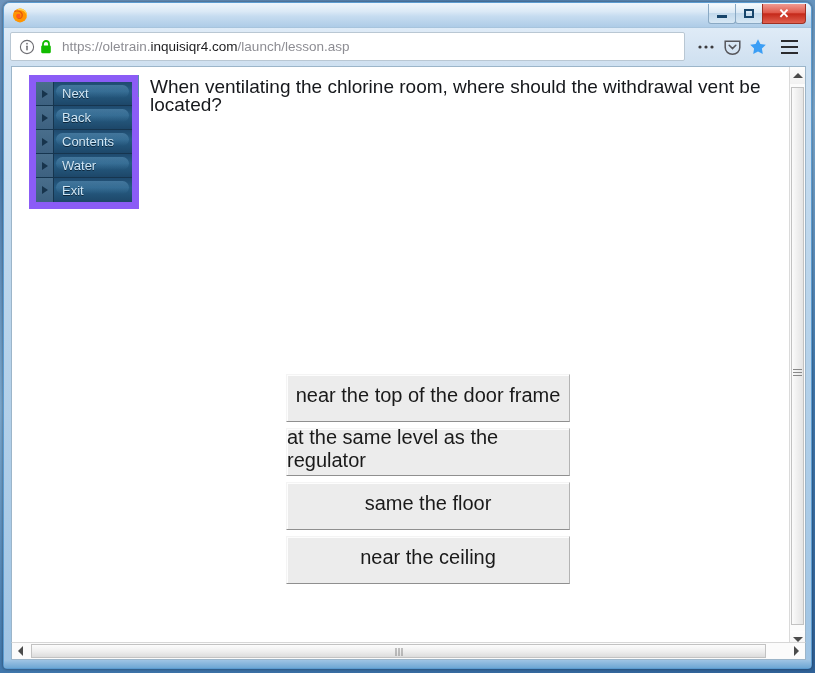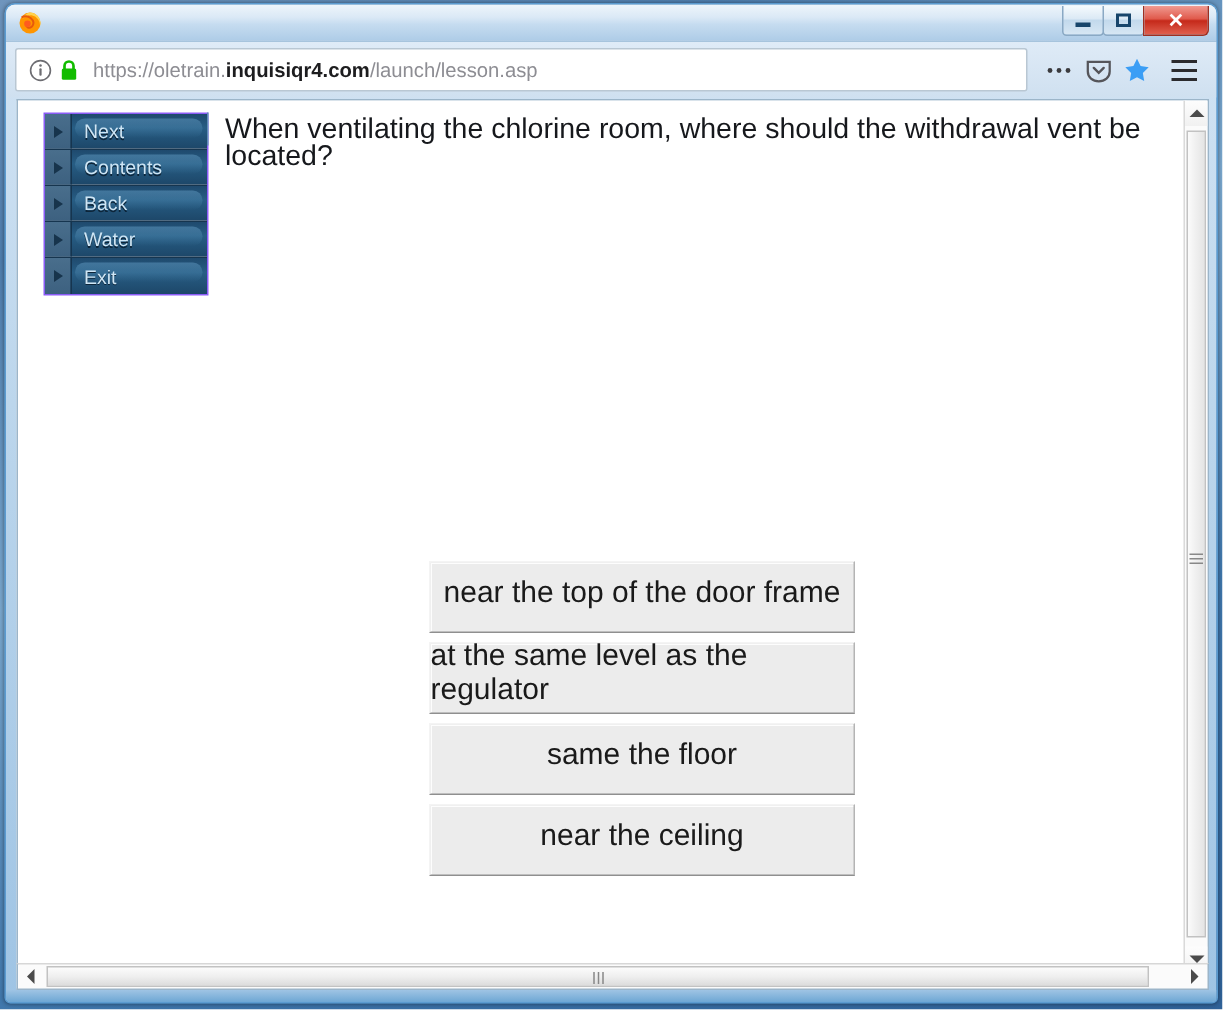--- a/index.html
+++ b/index.html
@@ -108,21 +108,21 @@
     min-width: 0;
   }
   .ident-icon { width: 16px; height: 16px; margin: 0 4px 0 2px; flex: none; }
   .lock-icon  { width: 14px; height: 16px; margin-right: 9px; flex: none; }
   #url-text {
     font-size: 13.5px;
     color: #8d8d93;
     white-space: nowrap;
     overflow: hidden;
   }
-  #url-text .host { color: #1d1d1f; font-weight: bold; }
+  #url-text .host { color: #1d1d1f; font-weight: normal; }
   .url-actions { display: flex; align-items: center; padding-left: 8px; flex: none; }
   .url-actions .tb-icon { width: 26px; height: 24px; display: flex; align-items: center; justify-content: center; }
   #hamburger {
     width: 32px; height: 30px;
     display: flex; flex-direction: column;
     align-items: center; justify-content: center;
     gap: 4px;
     margin-left: 2px;
     flex: none;
   }
@@ -148,21 +148,21 @@
     background: #fff;
     overflow: hidden;
   }
 
   
   #navmenu {
     position: absolute;
     left: 17px;
     top: 8px;
     width: 110px;
-    border: 1px solid #8b5cf6;
+    border: 7px solid #8b5cf6;
   }
   .nav-btn {
     position: relative;
     height: 24px;
     display: flex;
     align-items: stretch;
     background: linear-gradient(to bottom, #1f4a6e 0%, #275d84 40%, #1d4769 100%);
     border-bottom: 1px solid #16354f;
     cursor: pointer;
   }
@@ -439,29 +439,29 @@
               </span>
             <span class="nav-label">
                 <span>Next</span>
               </span>
           </div>
           <div class="nav-btn">
             <span class="arrow-box">
                 <i class="tri"></i>
               </span>
             <span class="nav-label">
-                <span>Contents</span>
+                <span>Back</span>
               </span>
           </div>
           <div class="nav-btn">
             <span class="arrow-box">
                 <i class="tri"></i>
               </span>
             <span class="nav-label">
-                <span>Back</span>
+                <span>Contents</span>
               </span>
           </div>
           <div class="nav-btn">
             <span class="arrow-box">
                 <i class="tri"></i>
               </span>
             <span class="nav-label">
                 <span>Water</span>
               </span>
           </div>

